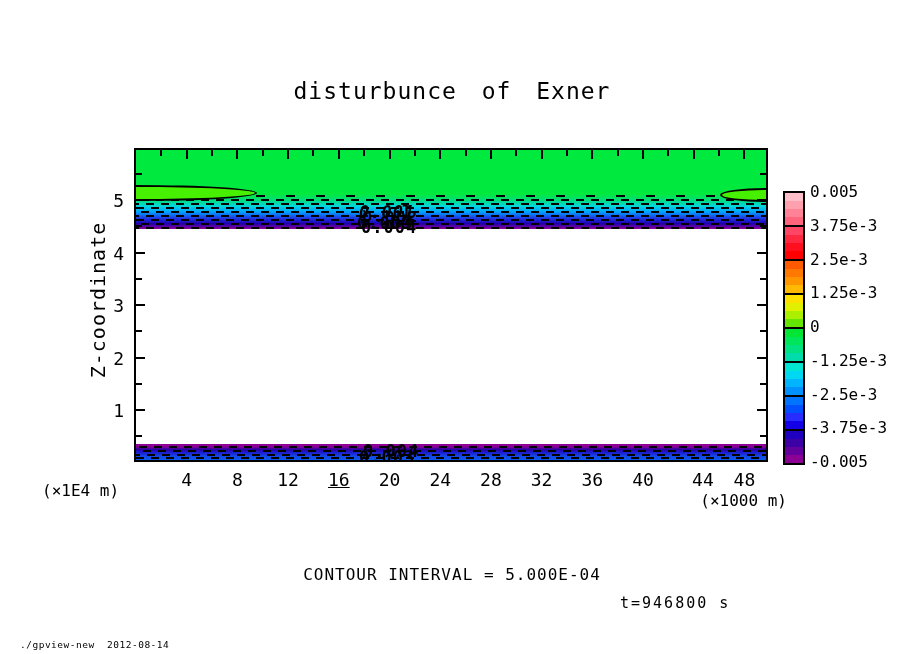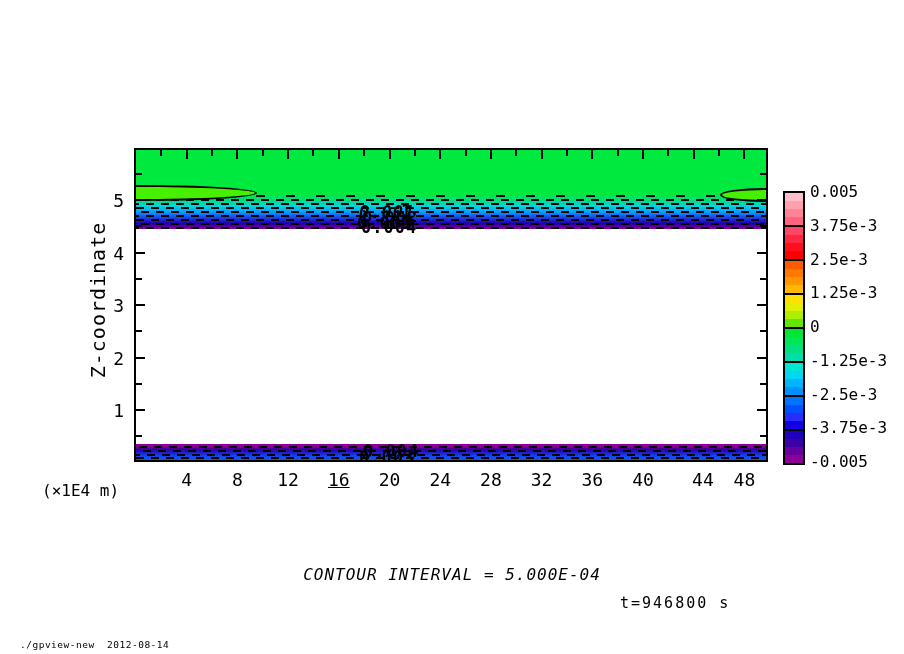--- a/index.html
+++ b/index.html
@@ -17,36 +17,37 @@
   #lens-left{border-left:none;border-radius:0 100% 100% 0 / 0 50% 50% 0;}
   #lens-right{border-right:none;border-radius:100% 0 0 100% / 50% 0 0 50%;}
   .tick{position:absolute;background:#000;z-index:3;}
   .clabel{position:absolute;z-index:4;font-size:17px;font-weight:bold;letter-spacing:1px;white-space:pre;}
   .xlab{position:absolute;width:40px;text-align:center;font-size:18px;}
   .ylab{position:absolute;width:28px;text-align:right;font-size:18px;}
   #y-title{left:-23px;top:289px;width:240px;height:22px;text-align:center;font-size:20px;letter-spacing:1px;transform:rotate(-90deg);}
   #x-title{left:134px;top:517px;width:634px;text-align:center;font-size:20px;letter-spacing:1px;}
   #y-unit{left:42px;top:481px;font-size:16px;white-space:pre;}
   #x-unit{left:655px;top:491px;width:132px;text-align:right;font-size:16px;white-space:pre;}
-  #contour-note{left:0;top:565px;width:904px;text-align:center;font-size:16px;letter-spacing:1px;white-space:pre;font-style:italic;}
+  #contour-note{left:0;top:565px;width:904px;text-align:center;font-size:16px;letter-spacing:1px;white-space:pre;}
   #time-note{left:620px;top:594px;font-size:15px;letter-spacing:2px;white-space:pre;}
   #colorbar{left:783px;top:191px;width:18px;height:270px;border:2px solid #000;box-sizing:content-box;display:flex;flex-direction:column;}
   .cb-block{flex:1;display:flex;flex-direction:column;}
   .cb-block + .cb-block{border-top:2px solid #000;}
   .cb-stripe{flex:1;}
   .cb-label{position:absolute;left:810px;font-size:16px;white-space:pre;}
   .footer{position:absolute;top:639px;font-size:9.5px;letter-spacing:0.5px;white-space:pre;}
   #footer-left{left:20px;}
   #footer-right{left:568px;}
 </style>
 </head>
 <body>
 
 <div id="canvas">
 
+  <div id="title" class="abs">disturbunce of Exner</div>
 
   <div id="plot" class="abs">
     <div id="plot-inner">
       <div class="band" id="band-top" style="top: 0px; height: 79px; background: linear-gradient(rgb(0, 233, 62) 0%, rgb(0, 233, 62) 56%, rgb(0, 220, 130) 64%, rgb(0, 215, 220) 71%, rgb(0, 155, 255) 79%, rgb(30, 60, 230) 86%, rgb(30, 0, 175) 93%, rgb(140, 0, 150) 100%);"></div>
       <div class="band" id="band-bottom" style="top: 294px; height: 16px; background: linear-gradient(rgb(140, 0, 150) 0%, rgb(140, 0, 150) 18%, rgb(45, 0, 155) 32%, rgb(30, 20, 200) 48%, rgb(20, 70, 230) 75%, rgb(10, 90, 240) 100%);"></div>
       <div class="lens" id="lens-left" style="left: 0px; top: 35px; width: 121px; height: 16px; background: rgb(70, 240, 0);"></div>
       <div class="lens" id="lens-right" style="right: 0px; top: 38px; width: 46px; height: 14px; background: rgb(70, 240, 0);"></div>
     <div class="dash-row dash-sparse" style="top: 45px; background-position-x: 0px;"></div>
         <div class="dash-row" style="top: 49px; background-position-x: 5px;"></div>
         <div class="dash-row" style="top: 53px; background-position-x: 10px;"></div>
@@ -112,20 +113,21 @@
         <div class="clabel" style="left: 225px; top: 67px;">0.004</div>
         <div class="clabel" style="left: 265px; top: 51px;">1</div>
         <div class="clabel" style="left: 265px; top: 62px;">4</div>
         <div class="clabel" style="left: 227px; top: 291px;">0.004</div>
         <div class="clabel" style="left: 223px; top: 297px;">0.003</div>
       </div>
   </div>
 
   <div id="y-title" class="abs">Z-coordinate</div>
   <div id="y-unit" class="abs">(×1E4 m)</div>
+  <div id="x-unit" class="abs">(×1000 m)</div>
 
   <div id="colorbar" class="abs">
       <div class="cb-block">
         <div class="cb-stripe" style="background: rgb(255, 190, 200);"></div>
         <div class="cb-stripe" style="background: rgb(255, 160, 175);"></div>
         <div class="cb-stripe" style="background: rgb(255, 130, 150);"></div>
         <div class="cb-stripe" style="background: rgb(255, 100, 125);"></div>
       </div>
       <div class="cb-block">
         <div class="cb-stripe" style="background: rgb(255, 70, 100);"></div>

